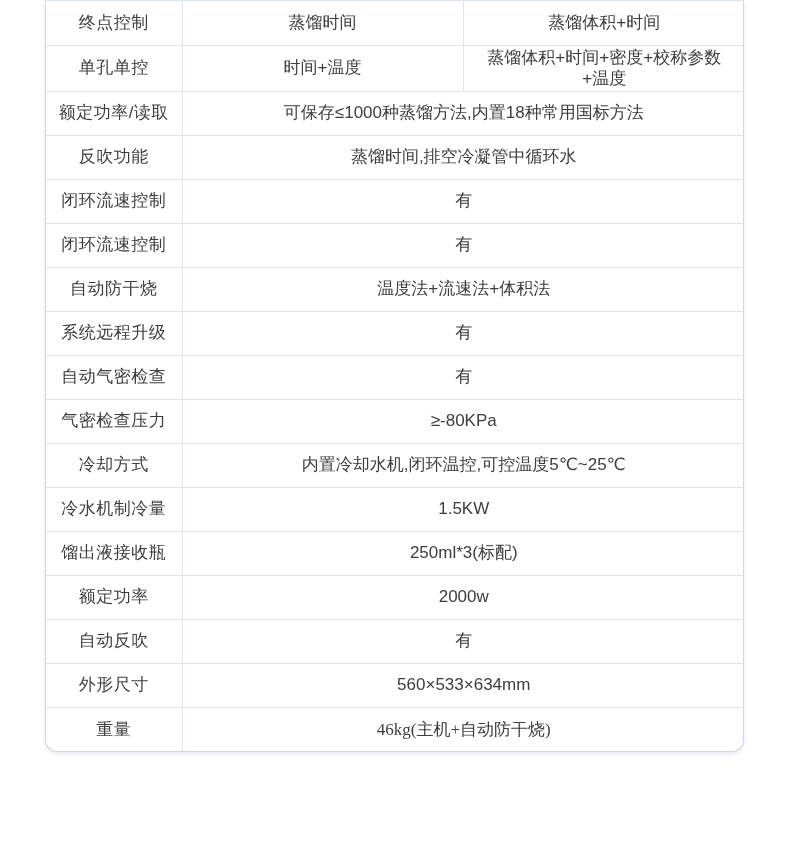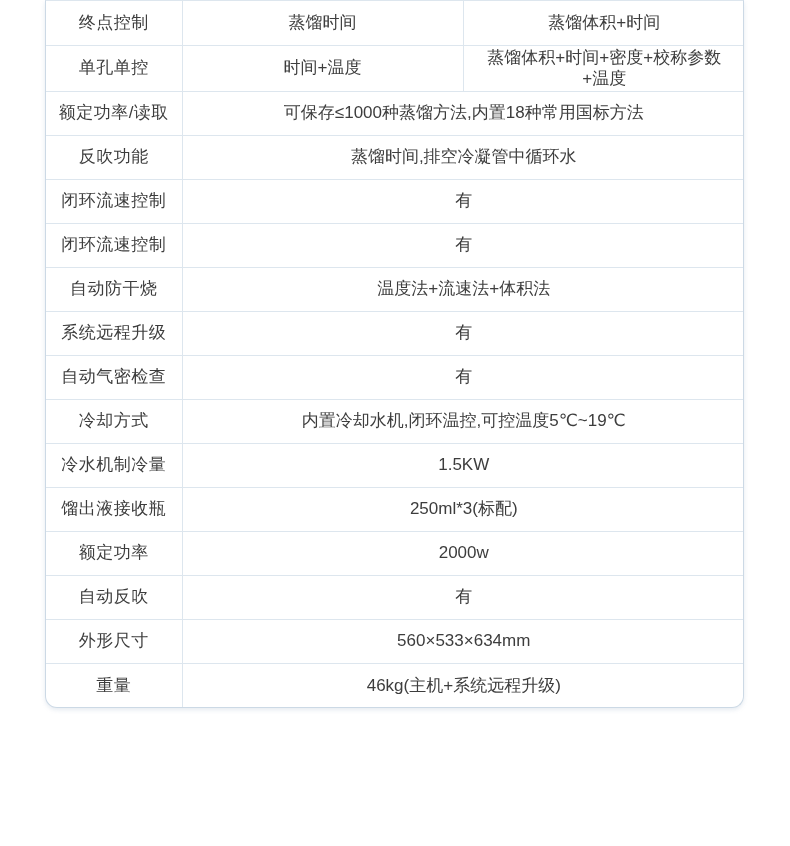--- a/index.html
+++ b/index.html
@@ -43,21 +43,21 @@
     padding: 1px 8px;
     font-size: 17px;
     color: #3d3d3d;
     line-height: 1.25;
     box-sizing: border-box;
   }
   
   table.spec tr td:first-child { border-left: none; }
   table.spec tr td:last-child  { border-right: none; margin-top: 36px; }
   table.spec tr:first-child td { border-top: none; }
-  table.spec tr:last-child td  { border-bottom: none; }
+  table.spec tr:last-child td  { border-bottom: none; font-family: Liberation Serif, serif; }
 
   td.label-cell {
     color: #3273b8;
     font-size: 17px;
     letter-spacing: 0.5px;
   }
   tr.tall td { height: 46px; }
   .line { display: block; }
 </style>
 </head>
@@ -107,22 +107,26 @@
         </tr>
         <tr>
           <td class="label-cell">系统远程升级</td>
           <td colspan="2">有</td>
         </tr>
         <tr>
           <td class="label-cell">自动气密检查</td>
           <td colspan="2">有</td>
         </tr>
         <tr>
+          <td class="label-cell">气密检查压力</td>
+          <td colspan="2">≥-80KPa</td>
+        </tr>
+        <tr>
           <td class="label-cell">冷却方式</td>
-          <td colspan="2">内置冷却水机,闭环温控,可控温度5℃~19℃</td>
+          <td colspan="2">内置冷却水机,闭环温控,可控温度5℃~25℃</td>
         </tr>
         <tr>
           <td class="label-cell">冷水机制冷量</td>
           <td colspan="2">1.5KW</td>
         </tr>
         <tr>
           <td class="label-cell">馏出液接收瓶</td>
           <td colspan="2">250ml*3(标配)</td>
         </tr>
         <tr>
@@ -132,18 +136,18 @@
         <tr>
           <td class="label-cell">自动反吹</td>
           <td colspan="2">有</td>
         </tr>
         <tr>
           <td class="label-cell">外形尺寸</td>
           <td colspan="2">560×533×634mm</td>
         </tr>
         <tr>
           <td class="label-cell">重量</td>
-          <td colspan="2">46kg(主机+系统远程升级)</td>
+          <td colspan="2">46kg(主机+自动防干烧)</td>
         </tr>
       </tbody>
     </table>
   </div>
 </div>
 
 </body></html>

